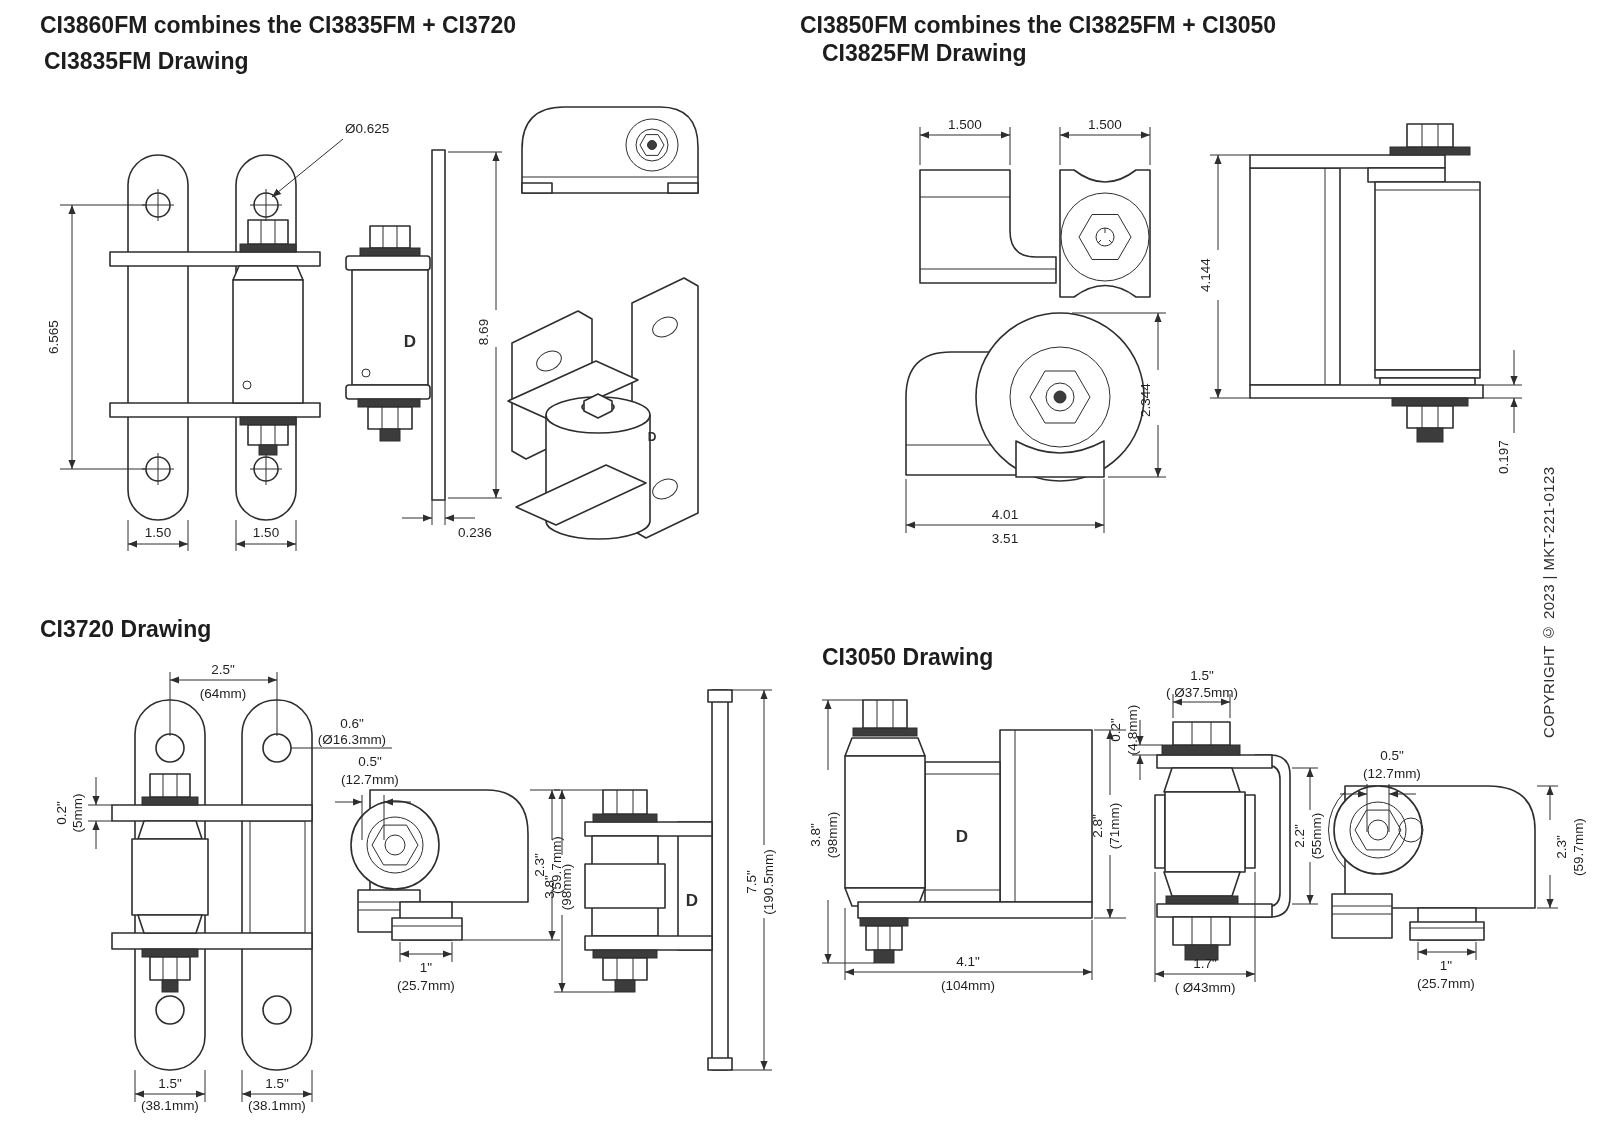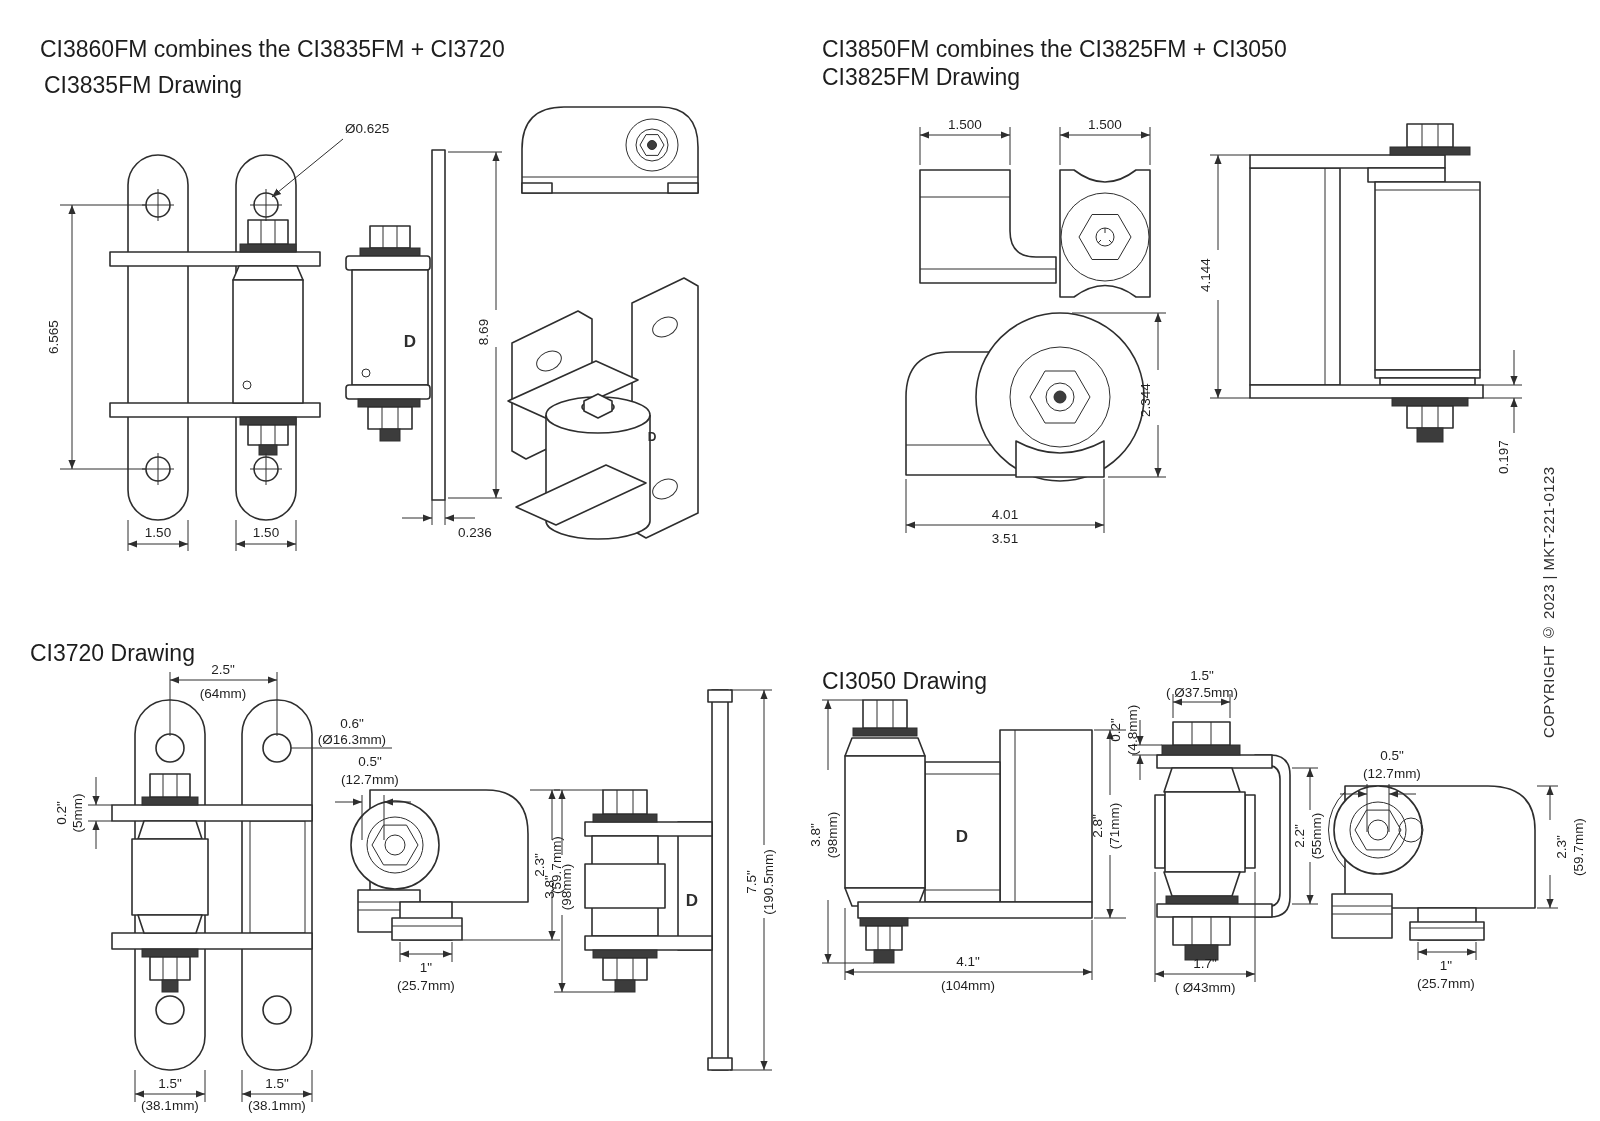--- a/index.html
+++ b/index.html
@@ -1,40 +1,40 @@
 <!DOCTYPE html>
 <html><head>
 <meta charset="utf-8">
 <style>
   html,body{margin:0;padding:0;background:#fff;width:1600px;height:1121px;overflow:hidden;
     font-family:"Liberation Sans",sans-serif;}
   .page{position:relative;width:1600px;height:1121px;background:#fff;}
-  .title{position:absolute;font-weight:normal;font-size:23px;color:#1d1d1d;white-space:nowrap;margin-top:24px;}
+  .title{position:absolute;font-weight:bold;font-size:23px;color:#1d1d1d;white-space:nowrap;}
   .copyright{position:absolute;left:1540px;top:388px;height:350px;writing-mode:vertical-rl;
     transform:rotate(180deg);font-size:15px;color:#2e2e2e;letter-spacing:.4px;white-space:nowrap;}
   svg{position:absolute;overflow:visible;}
   .ol{fill:#fff;stroke:#2e2e2e;stroke-width:1.6;stroke-linejoin:round;}
   .thin{fill:none;stroke:#2e2e2e;stroke-width:1;}
   .dk{fill:#3c3c3c;stroke:#2e2e2e;stroke-width:1;}
   .dim{fill:none;stroke:#2e2e2e;stroke-width:1;}
   .dt{font-size:13.5px;fill:#1f1f1f;text-anchor:middle;}
   .dts{font-size:13.5px;fill:#1f1f1f;text-anchor:start;}
   .dlogo{font-size:17px;font-weight:bold;fill:#2e2e2e;text-anchor:middle;}
   .dlogo-sm{font-size:12px;font-weight:bold;fill:#2e2e2e;text-anchor:middle;}
 </style>
 </head>
 <body>
 
 <div class="page">
 
   <div class="title" style="left:40px;top:12px">CI3860FM combines the CI3835FM + CI3720</div>
   <div class="title" style="left:44px;top:48px">CI3835FM Drawing</div>
-  <div class="title" style="left:822px;top:12px">CI3850FM combines the CI3825FM + CI3050</div>
+  <div class="title" style="left:800px;top:12px">CI3850FM combines the CI3825FM + CI3050</div>
   <div class="title" style="left:822px;top:40px">CI3825FM Drawing</div>
-  <div class="title" style="left:30px;top:616px">CI3720 Drawing</div>
+  <div class="title" style="left:40px;top:616px">CI3720 Drawing</div>
   <div class="title" style="left:822px;top:644px">CI3050 Drawing</div>
 
   <div class="copyright">COPYRIGHT © 2023 | MKT-221-0123</div>
 
   <svg style="left:40px;top:85px" width="740" height="490" viewBox="0 0 740 490">
     <defs>
       <marker id="arA" viewBox="0 0 10 10" refX="10" refY="5" markerWidth="9" markerHeight="9" orient="auto-start-reverse">
         <path d="M0,1 L10,5 L0,9 Z" fill="#2e2e2e"></path>
       </marker>
     </defs>

